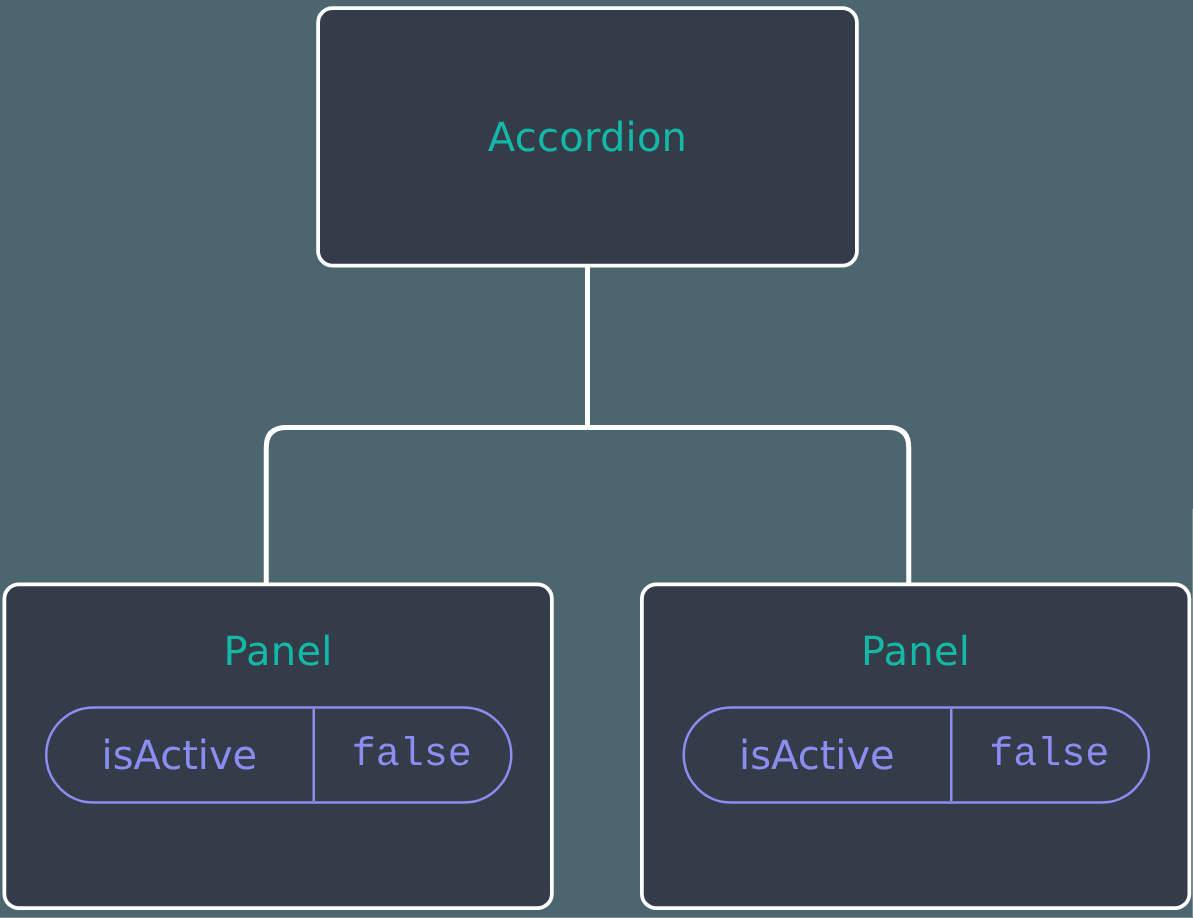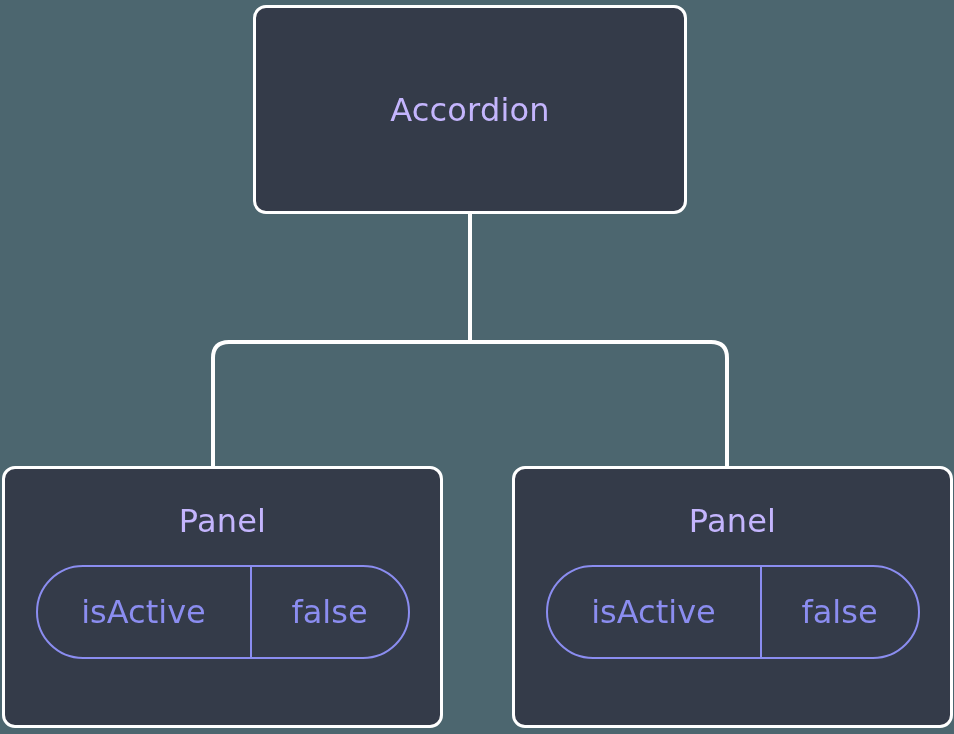--- a/index.html
+++ b/index.html
@@ -61,37 +61,37 @@
   }
 
   .node-panel-right {
     left: 512px;
     top: 466px;
     width: 441px;
     height: 262px;
   }
 
   .node-title {
-    color: #c4b5fd;
+    color: #14b8a6;
     font-size: 32px;
     line-height: 1;
     letter-spacing: 0.2px;
     font-weight: 400;
     white-space: nowrap;
   }
 
   .node-panel-left .node-title,
   .node-panel-right .node-title {
     margin-top: 36px;
   }
 
   
   .pill {
     margin-top: 28px;
-    height: 94px;
+    height: 78px;
     box-sizing: border-box;
     border: 2px solid #8b8df0;
     border-radius: 49px;
     display: flex;
     align-items: stretch;
     background: transparent;
   }
 
   .pill-key,
   .pill-value {
@@ -105,20 +105,21 @@
     box-sizing: border-box;
   }
 
   .pill-key {
     width: 214px;
     border-right: 2px solid #8b8df0;
   }
 
   .pill-value {
     width: 156px;
+    font-family: Liberation Mono, monospace;
   }
 </style>
 </head>
 <body>
 
 <div id="canvas">
 
   <svg class="edges" viewBox="0 0 954 734" width="954" height="734" xmlns="http://www.w3.org/2000/svg">
 
     <path d="M 470 212 L 470 342" fill="none" stroke="#ffffff" stroke-width="4" stroke-linecap="butt"></path>

